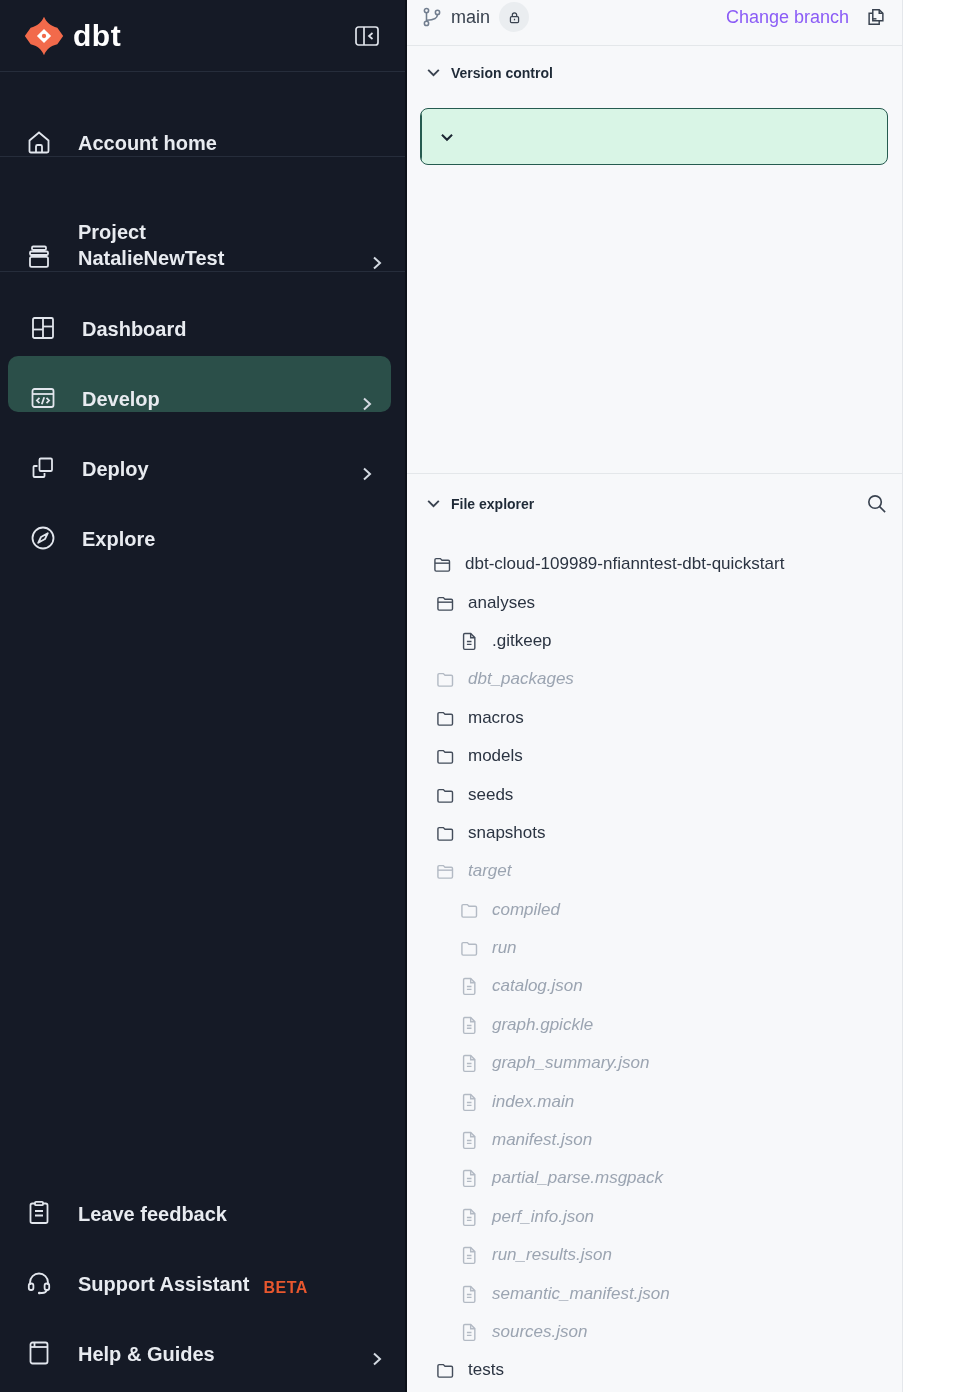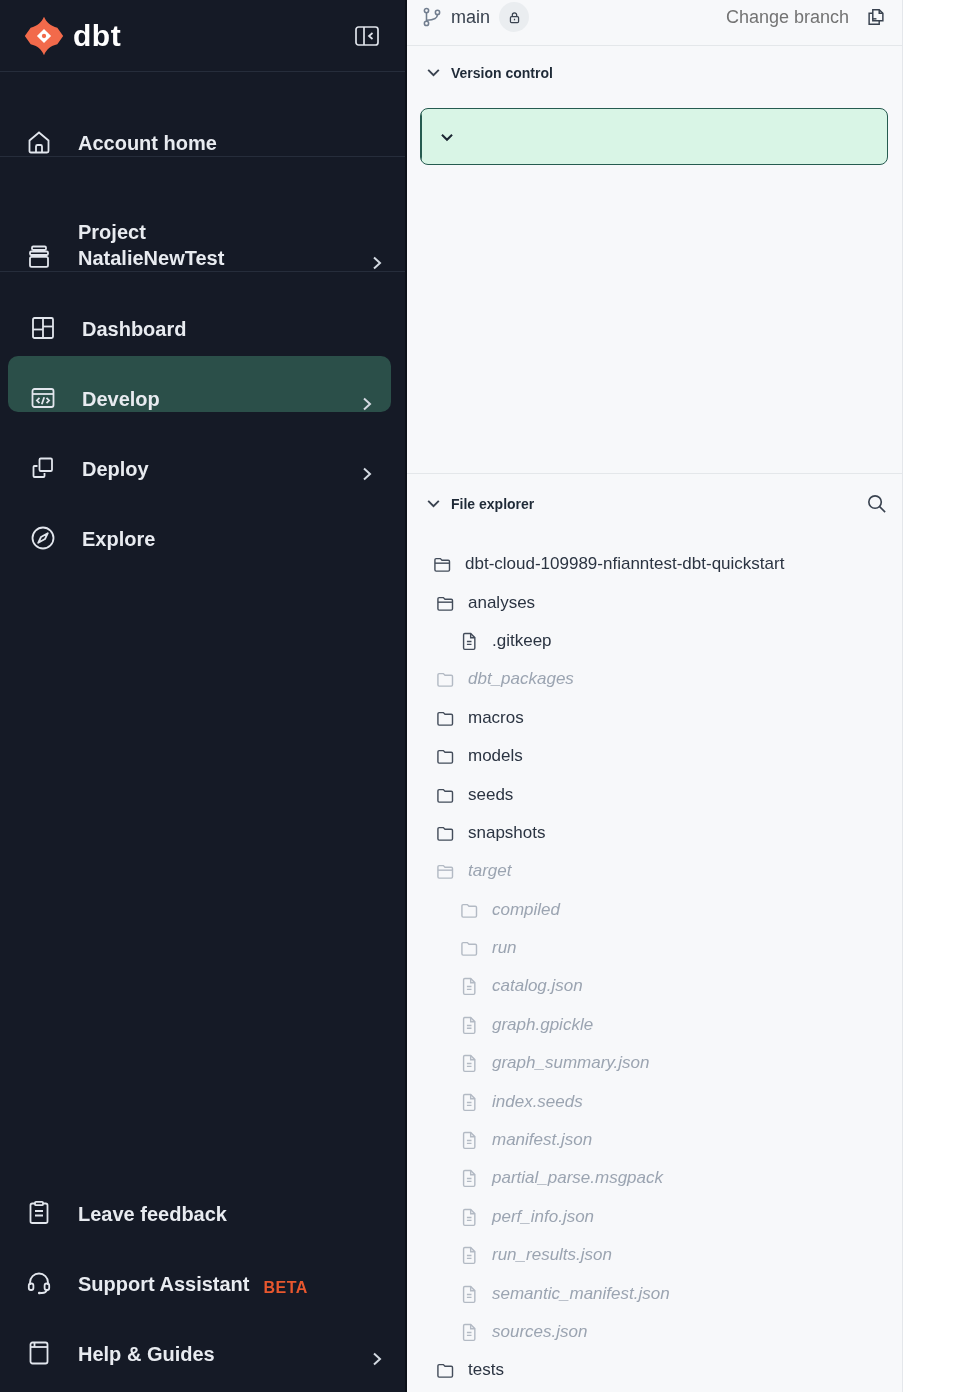--- a/index.html
+++ b/index.html
@@ -39,21 +39,21 @@
   .gutter { flex:1; background:#ffffff; }
 
   .branch-bar { height:46px; display:flex; align-items:flex-start; padding:1px 15px 0 14px;
     border-bottom:1px solid #e4e7ea; }
   .branch-left, .branch-right { display:flex; align-items:center; height:32px; }
   .branch-right { margin-left:auto; }
   .git-icon { color:#717d8e; display:flex; }
   .branch-name { margin-left:8px; font-size:18px; color:#39424f; }
   .lock-badge { width:30px; height:30px; border-radius:50%; background:#eaedf0; margin-left:9px;
     display:flex; align-items:center; justify-content:center; color:#39424f; }
-  .change-branch { color:#737373; font-size:18px; cursor:pointer; text-decoration:none; }
+  .change-branch { color:#8b5cf6; font-size:18px; cursor:pointer; text-decoration:none; }
   .copy-icon { margin-left:16px; color:#39424f; display:flex; cursor:pointer; }
 
   .section-header { display:flex; align-items:center; padding:18px 14px 0 18px; }
   .section-chevron { color:#39424f; display:flex; cursor:pointer; }
   .section-title { margin-left:9px; font-size:14px; font-weight:700; color:#1f2a37; }
   .search-btn { margin-left:auto; color:#39424f; display:flex; cursor:pointer; }
 
   .vc-section { height:427px; }
   .split-btn { margin:27px 14px 0 13px; height:57px; display:flex; border:1px solid #265b50;
     border-radius:8px; background:#d9f5e6; overflow:hidden; cursor:pointer; }
@@ -426,21 +426,21 @@
             <span class="tree-label">graph_summary.json</span>
           </div>
           <div class="tree-row depth-2 muted">
             <span class="tree-ic">
               <svg width="20" height="20" viewBox="0 0 24 24" fill="none" stroke="currentColor" stroke-width="1.7">
                 <path d="M7 3 h7 l5 5 v12.5 q0 1.5 -1.5 1.5 h-10.5 q-1.5 0 -1.5 -1.5 V4.5 q0-1.5 1.5-1.5 Z"></path>
                 <path d="M14 3 v5 h5"></path>
                 <path d="M9.5 12.5 h5.5 M9.5 16 h5.5"></path>
               </svg>
             </span>
-            <span class="tree-label">index.seeds</span>
+            <span class="tree-label">index.main</span>
           </div>
           <div class="tree-row depth-2 muted">
             <span class="tree-ic">
               <svg width="20" height="20" viewBox="0 0 24 24" fill="none" stroke="currentColor" stroke-width="1.7">
                 <path d="M7 3 h7 l5 5 v12.5 q0 1.5 -1.5 1.5 h-10.5 q-1.5 0 -1.5 -1.5 V4.5 q0-1.5 1.5-1.5 Z"></path>
                 <path d="M14 3 v5 h5"></path>
                 <path d="M9.5 12.5 h5.5 M9.5 16 h5.5"></path>
               </svg>
             </span>
             <span class="tree-label">manifest.json</span>

